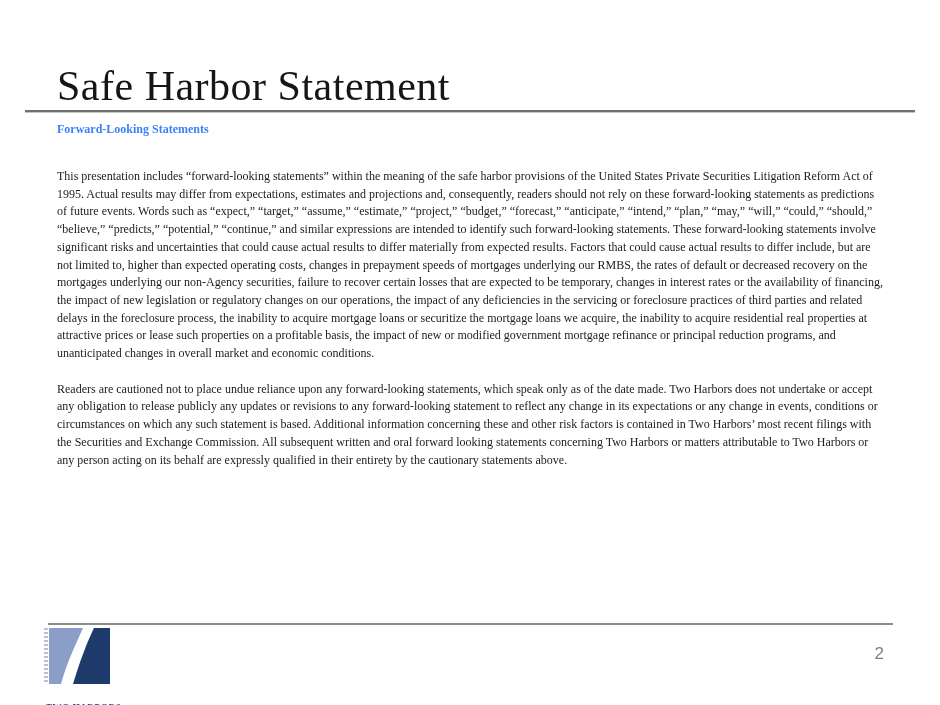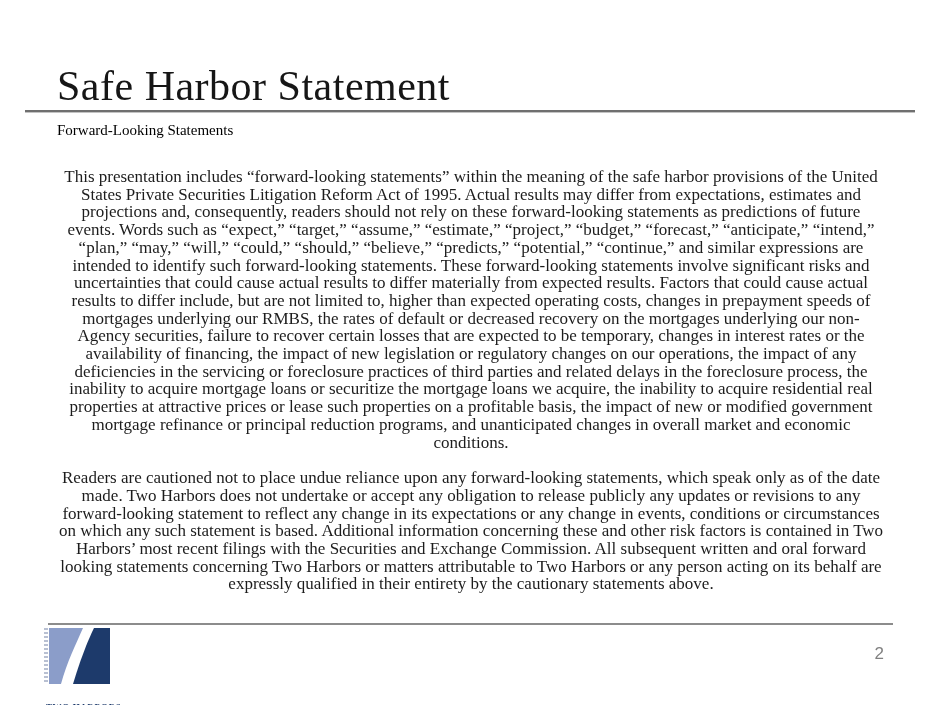--- a/index.html
+++ b/index.html
@@ -25,31 +25,31 @@
     position:absolute;
     left:25px;top:110px;
     width:890px;height:0;
     border-top:2px solid #6f6f6f;
     border-bottom:1px solid #c3c3c3;
   }
   .subheading{
     position:absolute;
     left:57px;top:122px;
     margin:0;
-    font-size:15px;
-    font-weight:normal;
-    color:#000000;
+    font-size:12px;
+    font-weight:bold;
+    color:#3b82f6;
   }
   .body-text{
     position:absolute;
     left:57px;top:168px;
     width:828px;
-    font-size:17px;
+    font-size:12px;
     line-height:17.7px;
-    text-align:center;
+    text-align:left;
     color:#1c1c1c;
   }
   .body-text p{margin:0 0 18px 0;}
   .footer-rule{
     position:absolute;
     left:48px;top:623px;
     width:845px;height:0;
     border-top:2px solid #8c8c8c;
   }
   .logo{

